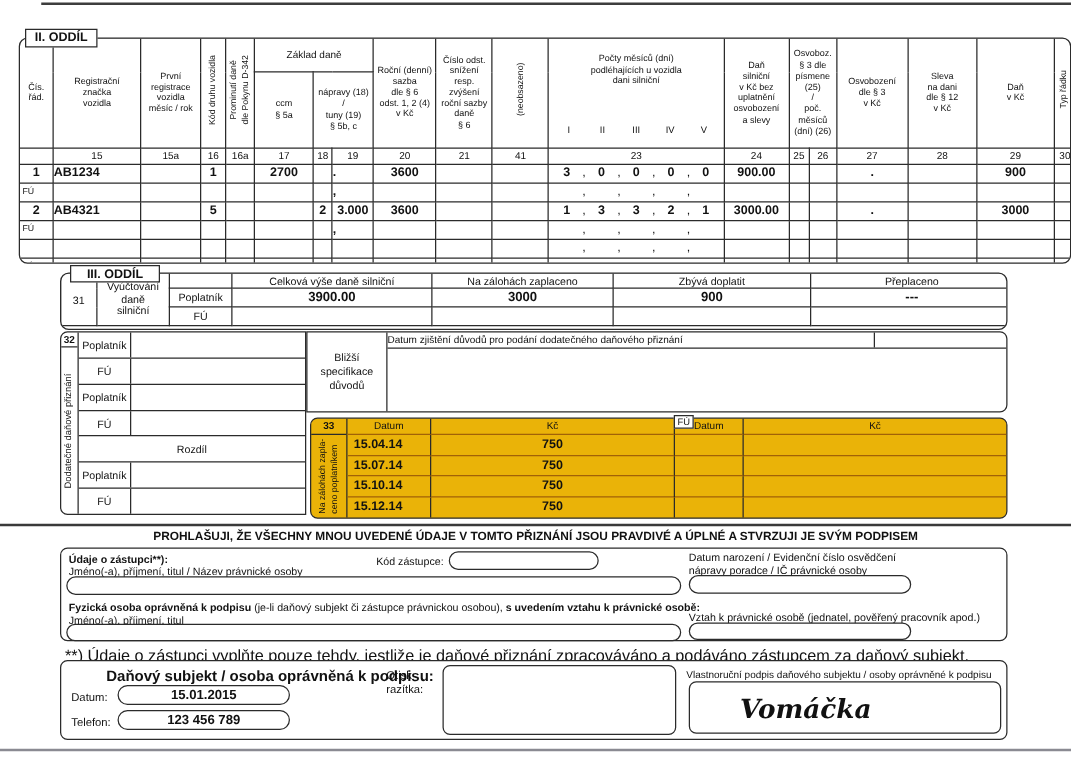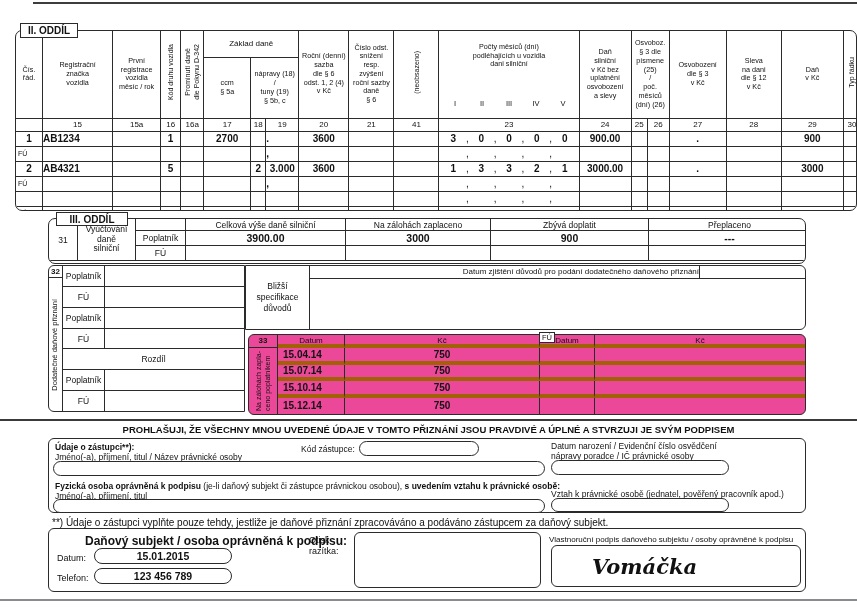--- a/index.html
+++ b/index.html
@@ -68,50 +68,50 @@
   .lv { flex:1; display:flex; align-items:stretch; }
   .l32 { width:42px; border-right:1px solid #2b2b2b; display:flex; align-items:center; justify-content:center; }
   .v32 { flex:1; }
 
   .b32r { left:245px; top:265px; width:561px; height:65px; border:1.4px solid #2b2b2b;
           border-radius:0 6px 6px 0; display:flex; background:#fff; }
   .blz { width:64px; border-right:1px solid #2b2b2b; display:flex; align-items:center; justify-content:center;
          text-align:center; font-size:8.5px; line-height:1.3; white-space:pre-line; }
   .b32rmain { flex:1; display:flex; flex-direction:column; }
   .b32rhdr { height:13px; border-bottom:1px solid #2b2b2b; display:flex; }
-  .b32rhdrtxt { flex:1; font-size:8px; text-align:right; line-height:12px; }
+  .b32rhdrtxt { flex:1; font-size:8px; text-align:left; line-height:12px; }
   .b32rhdrbox { width:106px; border-left:1px solid #2b2b2b; }
   .b32rbody { flex:1; }
 
   
   .b33 { left:248px; top:334px; width:558px; height:81px; border:1.4px solid #2b2b2b;
-         border-radius:6px; display:flex; background:#ec4899; }
+         border-radius:6px; display:flex; background:#eab308; }
   .b33strip { width:29px; border-right:1px solid #2b2b2b; display:flex; flex-direction:column; }
   .b33no { height:13px; border-bottom:1px solid #2b2b2b; font-size:8px; font-weight:bold; line-height:12px; text-align:center; }
   .b33vc { flex:1; display:flex; align-items:center; justify-content:center; }
   .b33vc .vert { font-size:7px; }
   .b33grid { flex:1; display:grid; grid-template-columns:67px 195px 55px 1fr; grid-template-rows:13px repeat(4,1fr); }
-  .g33 { border-right:1px solid #2b2b2b; border-bottom:4px solid #a16207; }
+  .g33 { border-right:1px solid #2b2b2b; border-bottom:1px solid #a16207; }
   .g33.cend { border-right:none; }
   .g33.rend { border-bottom:none; }
   .g33.h { font-size:8px; text-align:center; line-height:12px; }
   .g33.rel { position:relative; }
   .futag { position:absolute; top:-3px; left:-1px; border:1px solid #2b2b2b; background:#fff;
            font-size:7.5px; line-height:9px; padding:0 2px; }
   .g33.dt { font-weight:bold; font-size:10px; text-align:left; padding-left:5px; display:flex; align-items:center; }
   .g33.kc { font-weight:bold; font-size:10px; display:flex; align-items:center; justify-content:center; }
 
   
   .decl { top:424px; left:0; width:857px; text-align:center; font-weight:bold; font-size:9.5px; }
   .bigbox { position:absolute; border:1.2px solid #2b2b2b; border-radius:6px; background:#fff; }
   .inp { position:absolute; border:1px solid #2b2b2b; border-radius:8px; background:#fff; }
   .lbl { position:absolute; font-size:8.5px; line-height:1.2; }
   .lbl.pre { white-space:pre-line; }
   .lbl.b { font-weight:bold; }
-  .tiny { position:absolute; font-size:10px; }
+  .tiny { position:absolute; font-size:13px; }
   .inpval { font-weight:bold; font-size:10.5px; text-align:center; line-height:15px; }
   .sig { font-family:"DejaVu Serif", serif; font-style:italic; font-weight:bold; font-size:21px;
          display:flex; align-items:center; padding-left:40px; height:100%; }
 </style>
 </head>
 <body>
 
 <div class="page">
   <div class="abs rule-top"></div>
 

